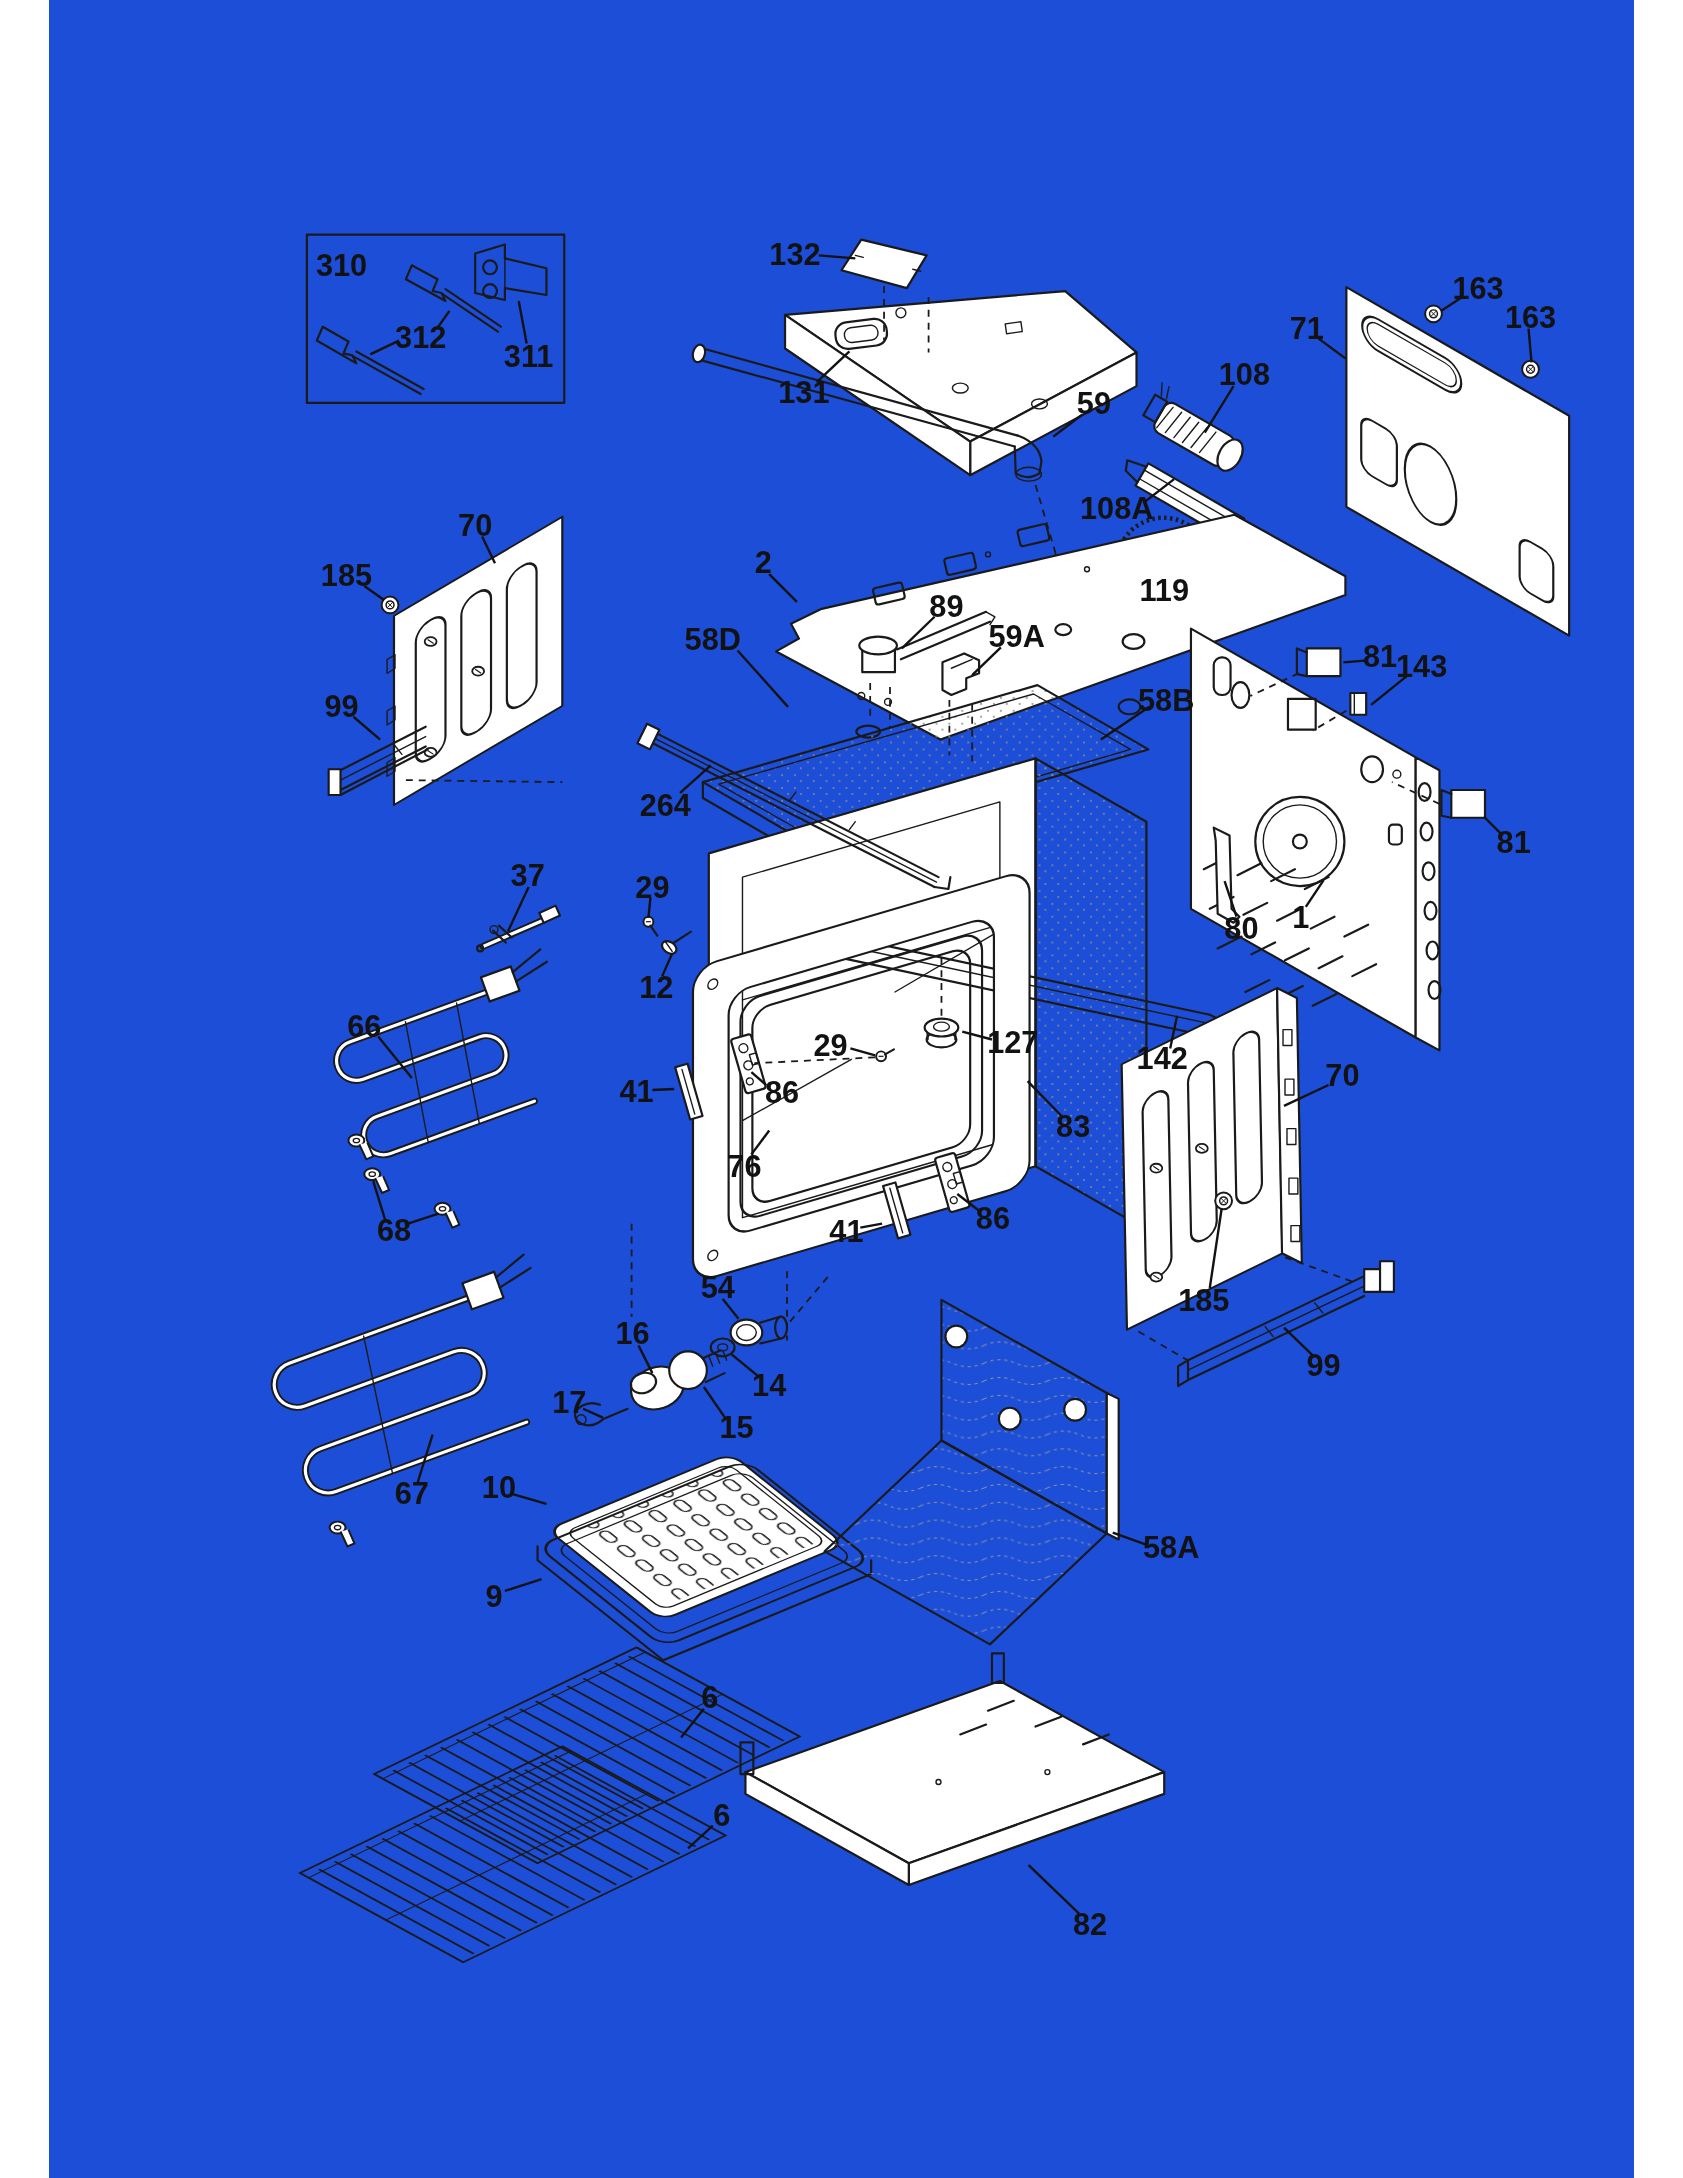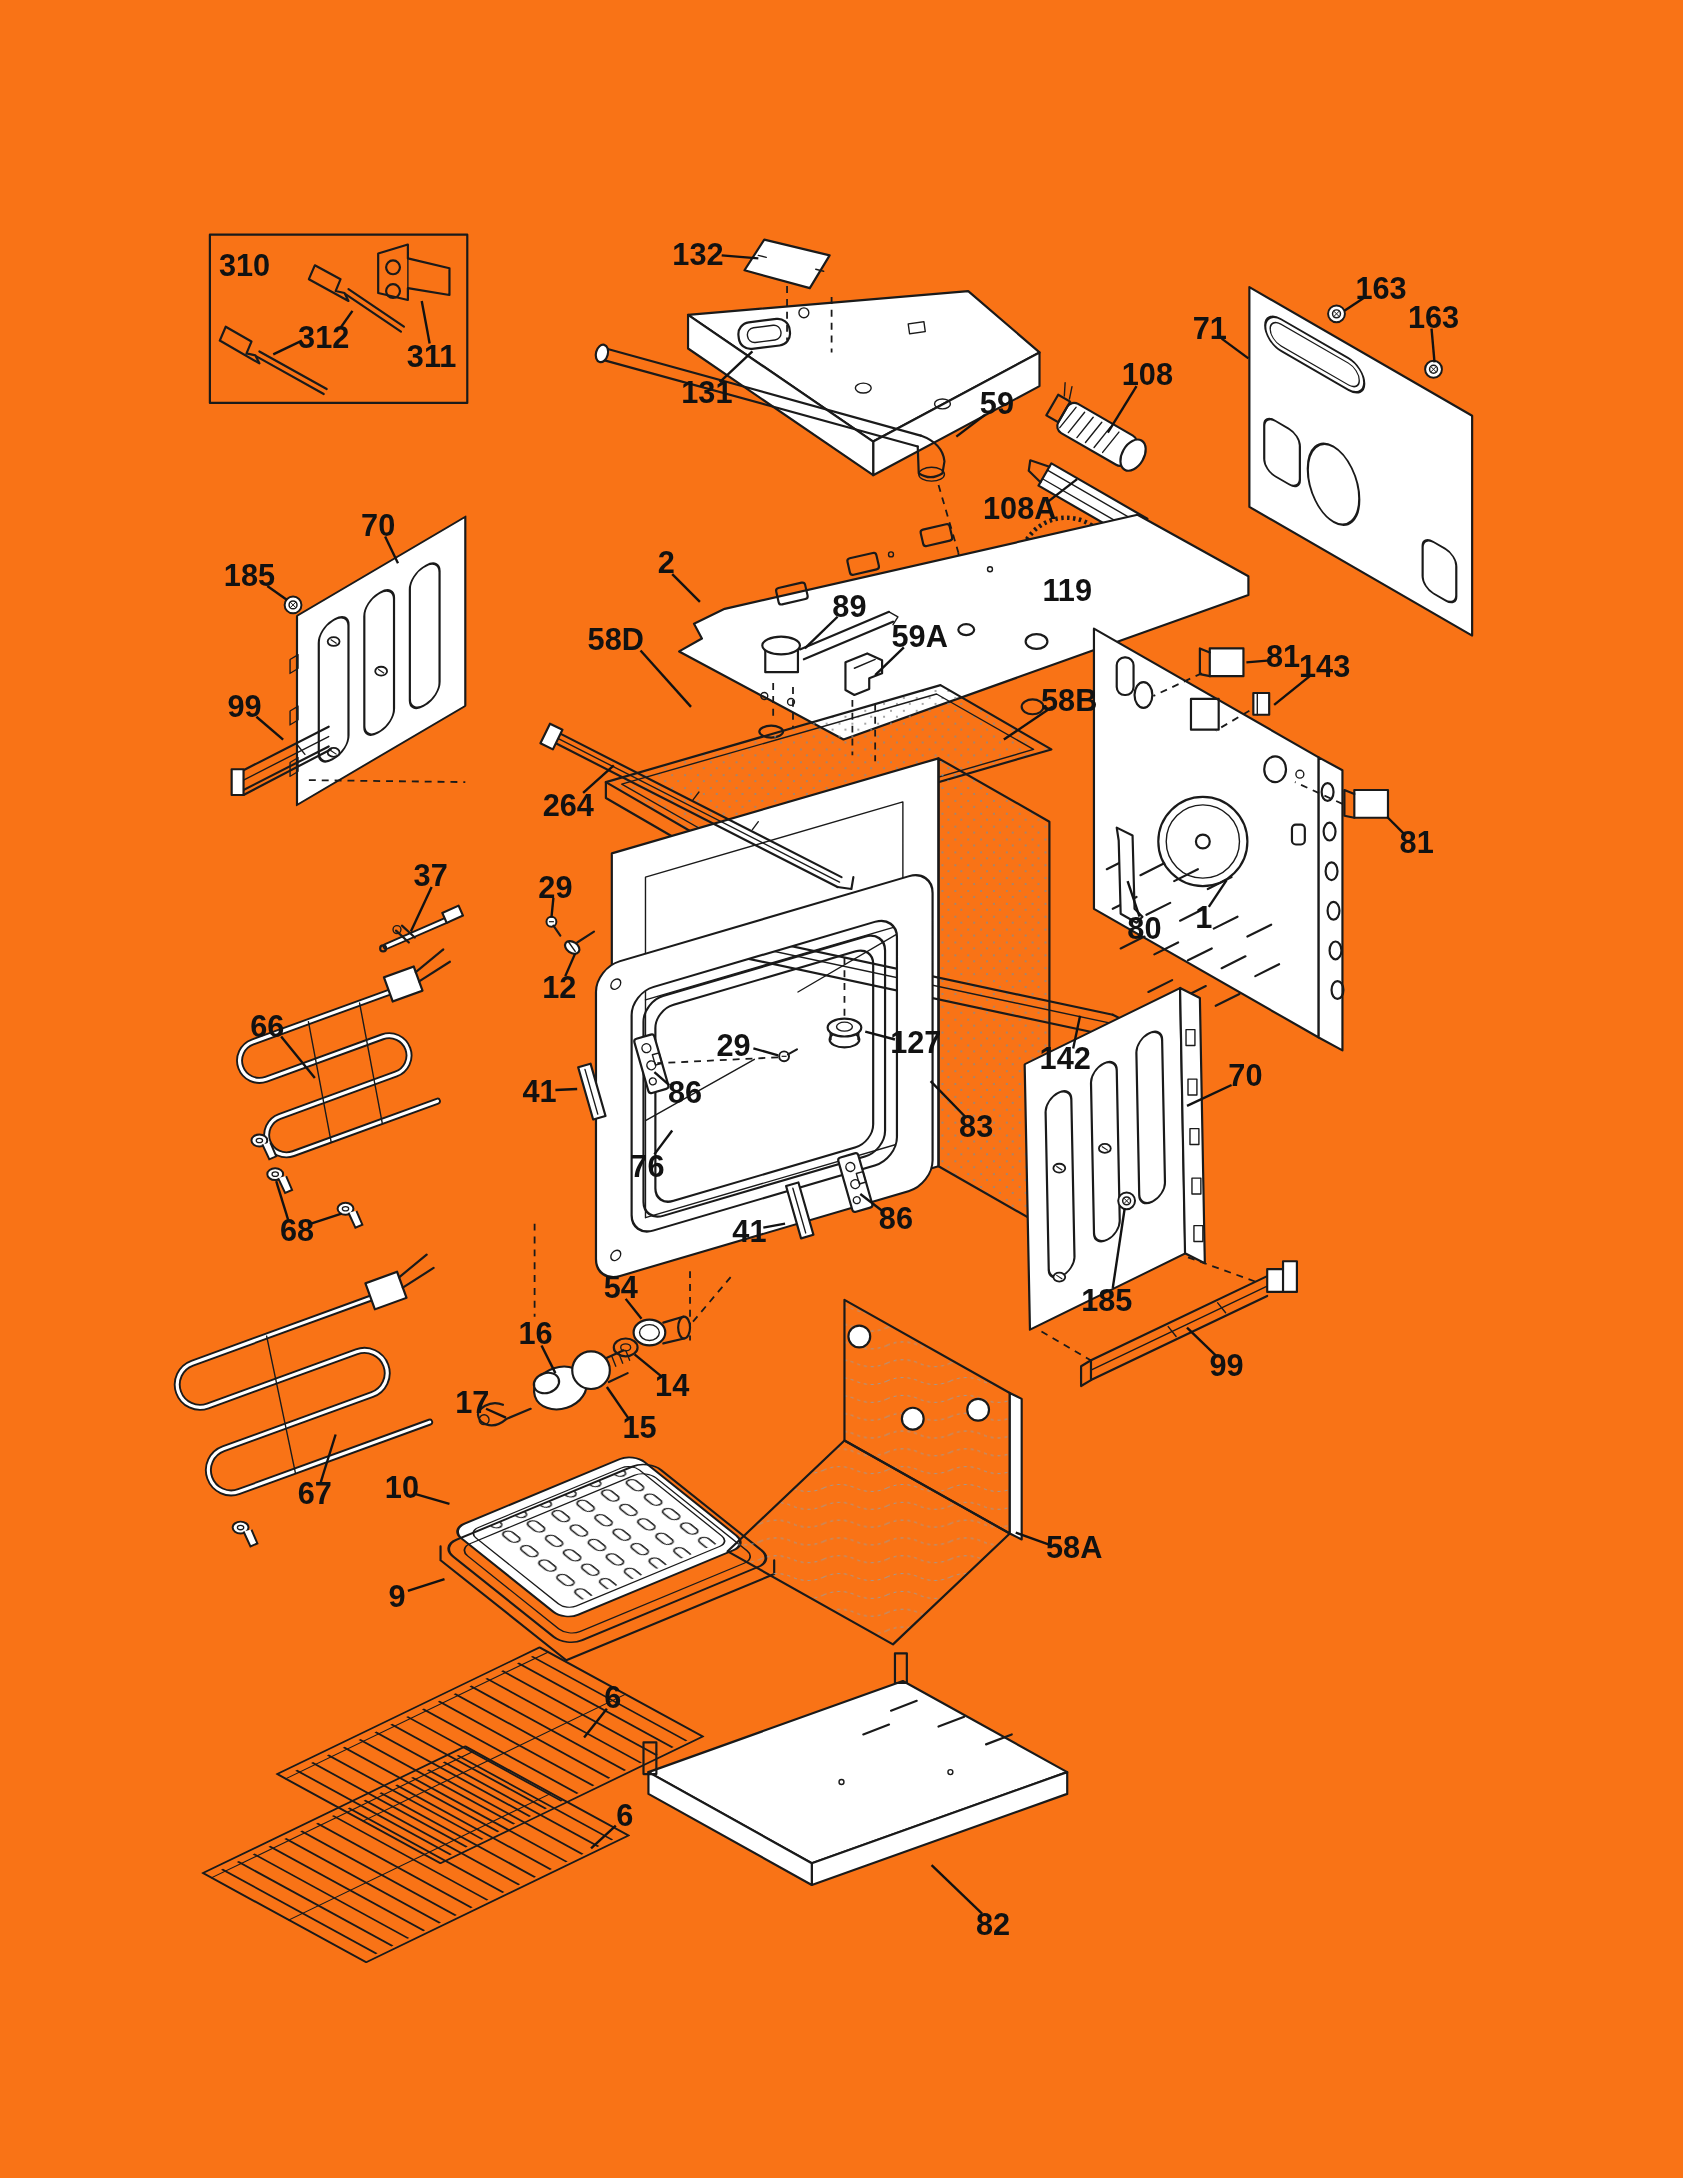--- a/index.html
+++ b/index.html
@@ -1,16 +1,16 @@
 <!DOCTYPE html>
 <html><head>
 <meta charset="utf-8">
 <style>
   html,body{margin:0;padding:0;background:#fff;}
-  #stage{position:relative;width:1683px;height:2178px;margin:0 auto;background:#f97316;}
+  #stage{position:relative;width:1537px;height:2178px;margin:0 auto;background:#1d4ed8;padding-left:48px;}
   svg{display:block;}
   .part-label{font:700 31px "Liberation Sans","DejaVu Sans",sans-serif;fill:#121212;text-anchor:middle;}
   .leader{stroke:#121212;stroke-width:2.4;fill:none;}
   .ln{stroke:#1a1a1a;fill:none;stroke-width:2.2;stroke-linejoin:round;stroke-linecap:round;}
   .thin{stroke-width:1.4;}
   .wfill{fill:#ffffff;}
   .dash{stroke:#1a1a1a;fill:none;stroke-width:1.8;stroke-dasharray:7 6;}
   .tube{stroke:#1a1a1a;fill:none;stroke-width:7;stroke-linecap:round;stroke-linejoin:round;}
   .tubein{stroke:#ffffff;fill:none;stroke-width:3.2;stroke-linecap:round;stroke-linejoin:round;}
   .dotted{fill:url(#dots);}

